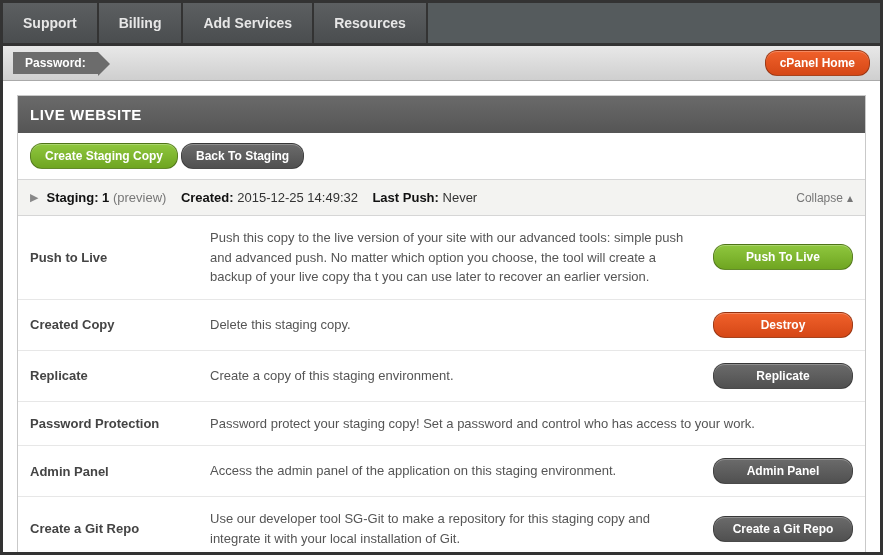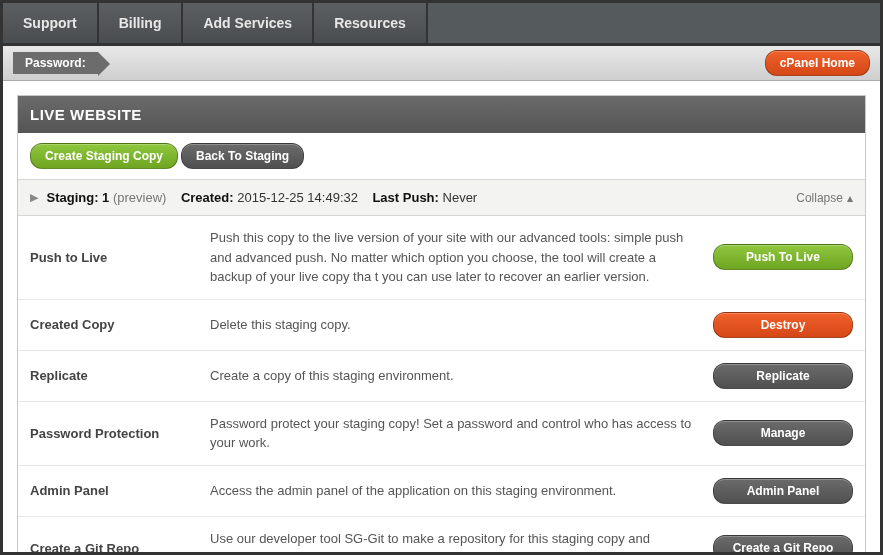--- a/index.html
+++ b/index.html
@@ -91,23 +91,20 @@
         <div class="row">
           <div class="rlabel">Replicate</div>
           <div class="rdesc">Create a copy of this staging environment.</div>
           <div class="ract">
             <div class="btn btn-gray">Replicate</div>
           </div>
         </div>
         <div class="row">
           <div class="rlabel">Password Protection</div>
           <div class="rdesc">Password protect your staging copy! Set a password and control who has access to your work.</div>
-          <div class="ract">
-            <div class="btn btn-gray">Manage</div>
-          </div>
         </div>
         <div class="row">
           <div class="rlabel">Admin Panel</div>
           <div class="rdesc">Access the admin panel of the application on this staging environment.</div>
           <div class="ract">
             <div class="btn btn-gray">Admin Panel</div>
           </div>
         </div>
         <div class="row">
           <div class="rlabel">Create a Git Repo</div>

